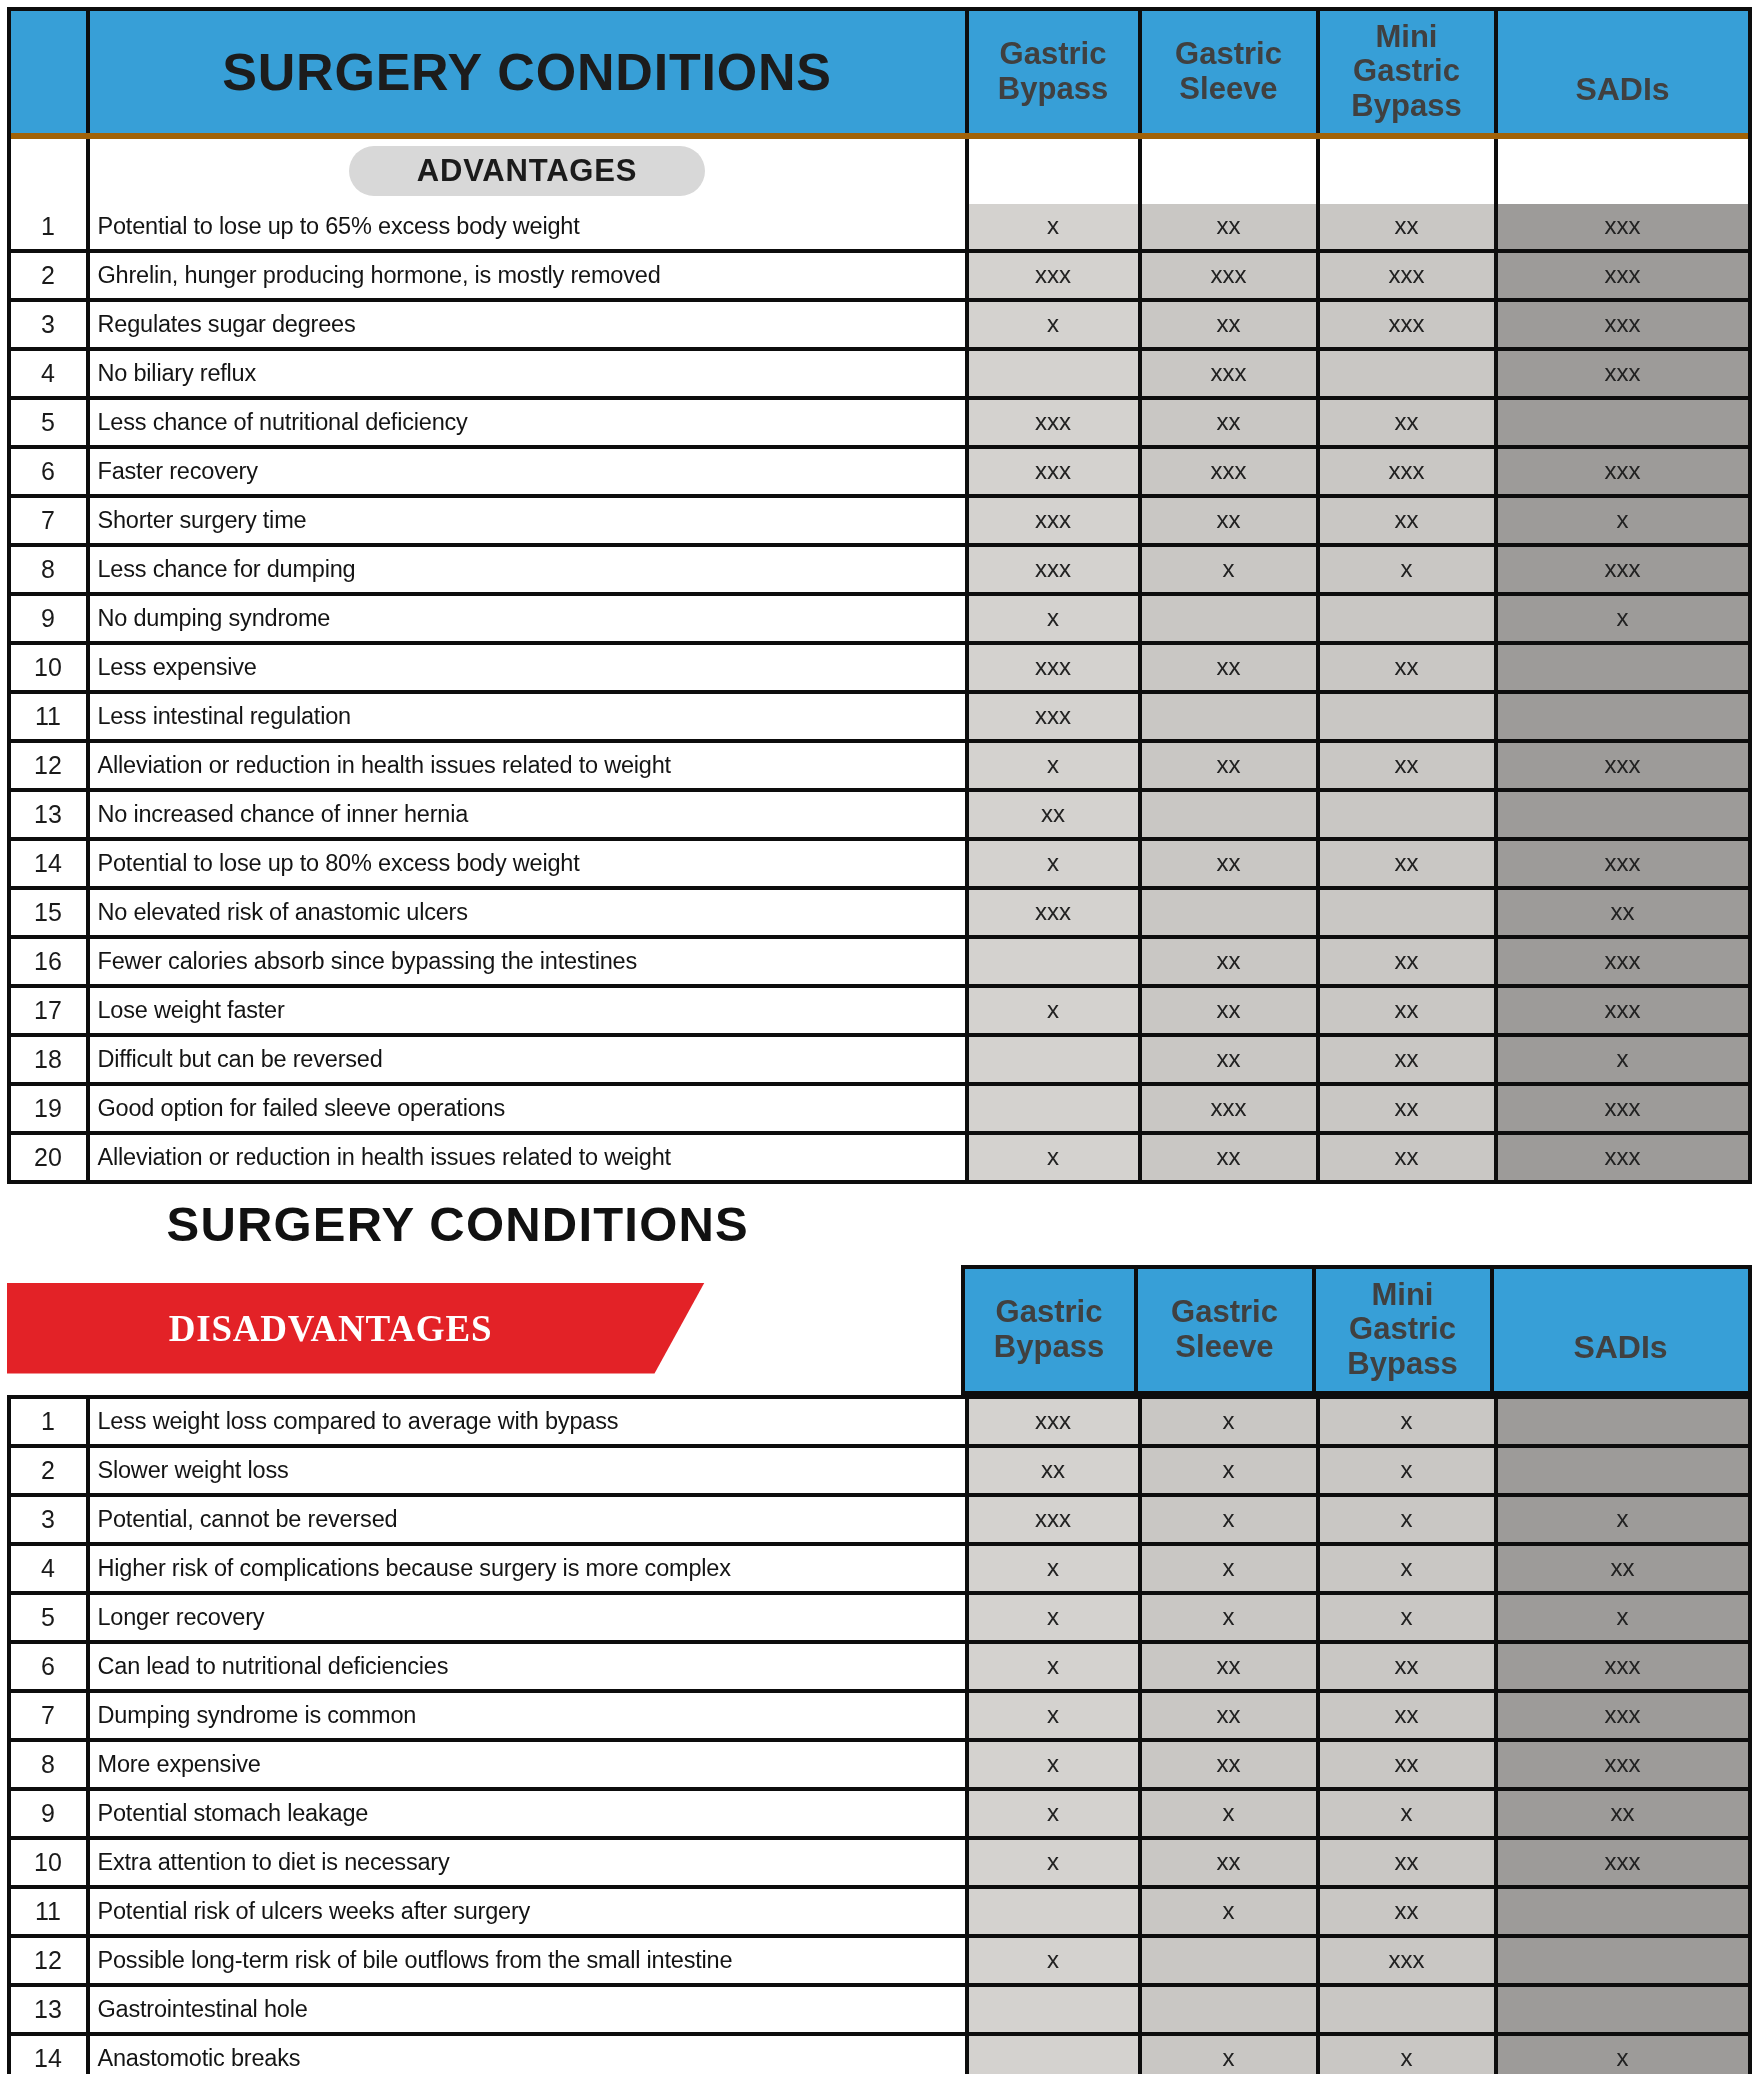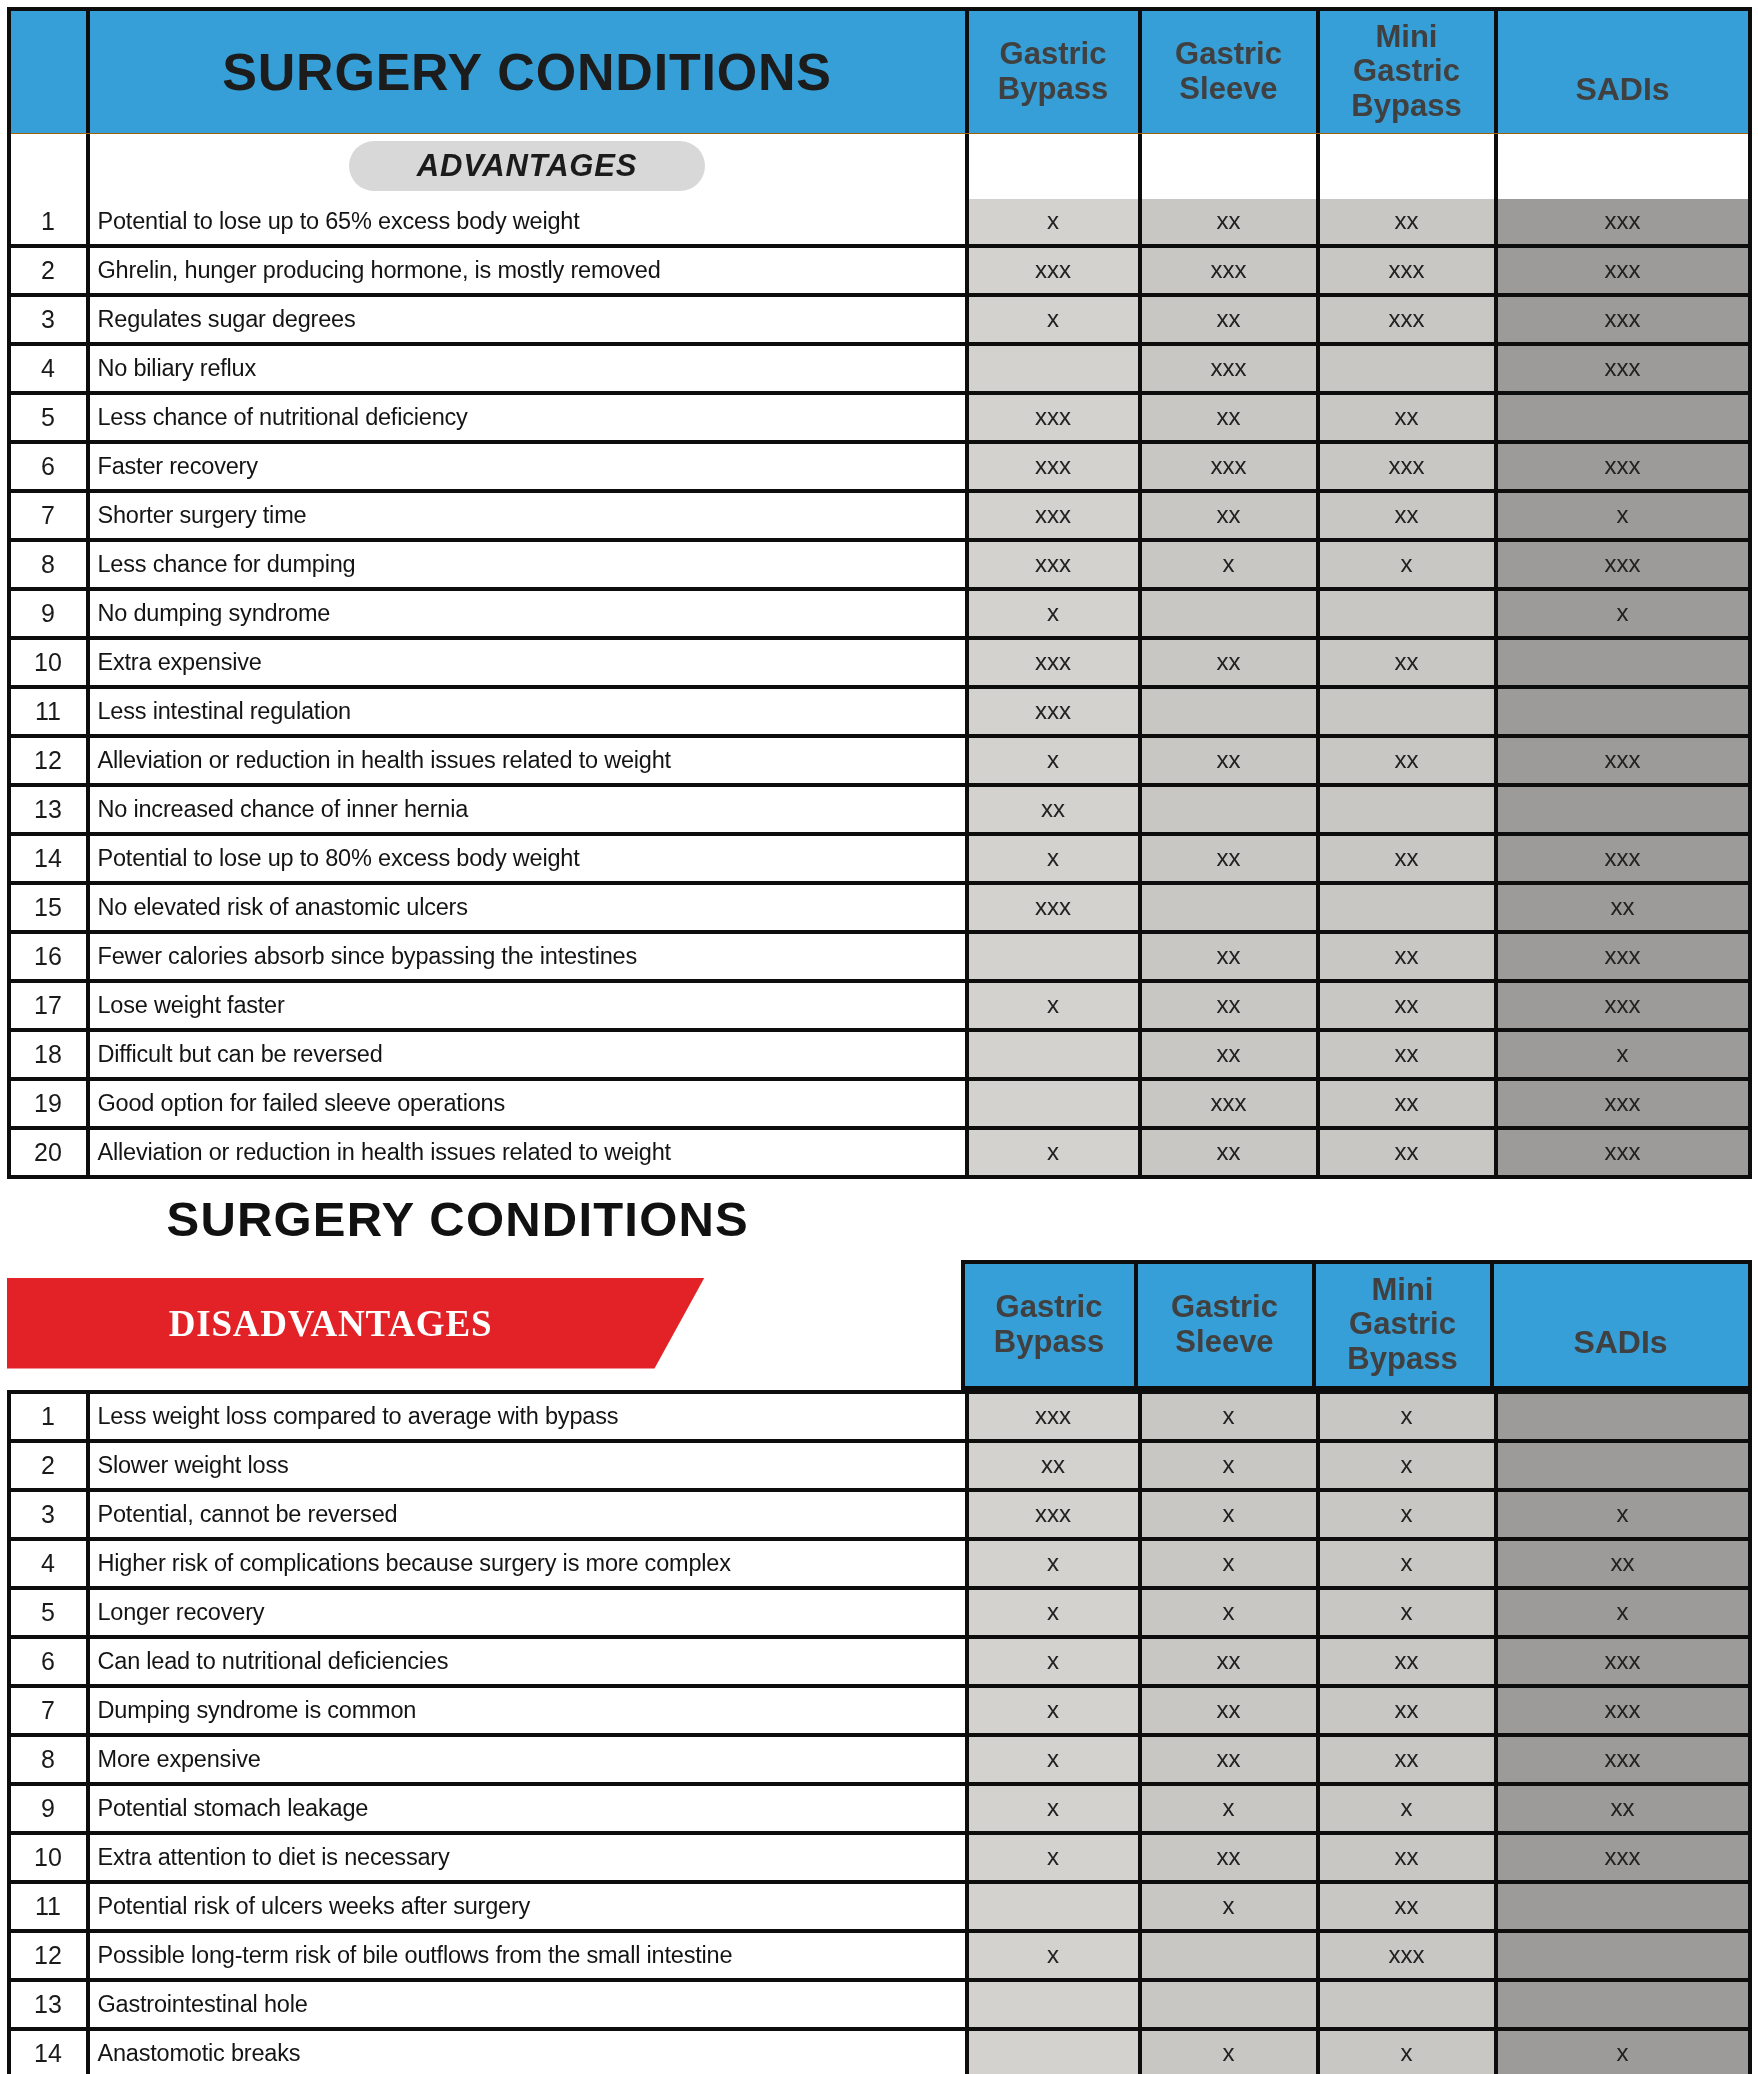--- a/index.html
+++ b/index.html
@@ -19,21 +19,21 @@
   .body-r{height:45px;border-top:4px solid #0d0d0d;}
   .body-r .c{height:100%;}
 
   
   .head-r .c{height:122px;background:#379fd7;}
   .title-cell{font-weight:700;font-size:52px;letter-spacing:0.8px;color:#1c1c1c;}
   .colhead{font-weight:700;font-size:31px;line-height:1.1;text-align:center;color:#404040;padding:0 4.9px;}
   .sadis-head{font-size:32px;margin-top:36px;}
 
   
-  .badge-r{border-top:1px solid #a16207;font-style:italic;}
+  .badge-r{border-top:6px solid #a16207;}
   .badge-r .c{height:65px;background:#ffffff;}
   .pill{
     background:#d8d8d8;border-radius:27.5px;
     min-width:356px;height:50px;
     display:flex;align-items:center;justify-content:center;
     font-weight:700;font-size:31px;letter-spacing:0.8px;color:#1b1b1b;
     padding:0 24px;box-sizing:border-box;
   }
 
   
@@ -185,21 +185,21 @@
           <div class="c numc">9</div>
           <div class="c descc">No dumping syndrome</div>
           <div class="c markc t1">x</div>
           <div class="c markc t2"></div>
           <div class="c markc t3"></div>
           <div class="c markc t4">x</div>
         </div>
 
         <div class="r body-r">
           <div class="c numc">10</div>
-          <div class="c descc">Extra expensive</div>
+          <div class="c descc">Less expensive</div>
           <div class="c markc t1">xxx</div>
           <div class="c markc t2">xx</div>
           <div class="c markc t3">xx</div>
           <div class="c markc t4"></div>
         </div>
 
         <div class="r body-r">
           <div class="c numc">11</div>
           <div class="c descc">Less intestinal regulation</div>
           <div class="c markc t1">xxx</div>

